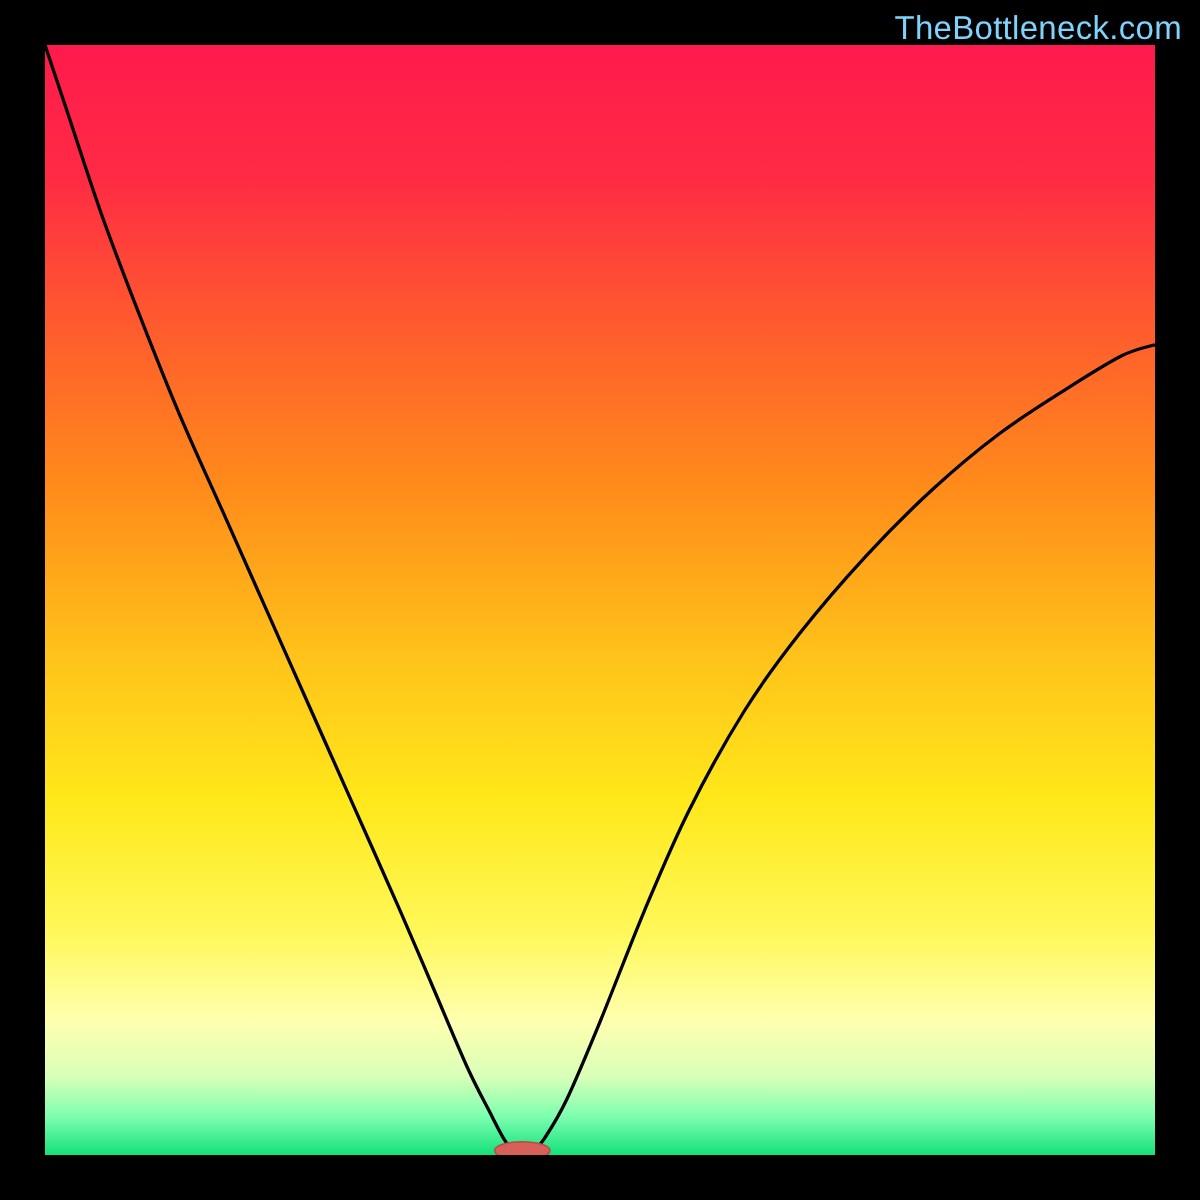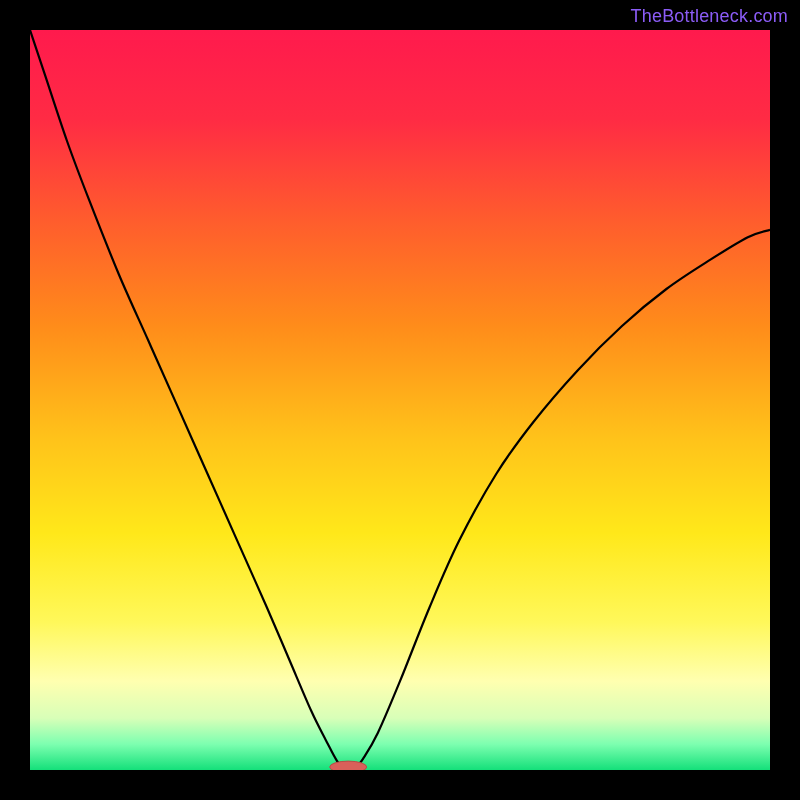--- a/index.html
+++ b/index.html
@@ -15,22 +15,22 @@
     left: 30px;
     top: 30px;
     width: 740px;
     height: 740px;
   }
   .watermark {
     position: absolute;
     top: 6px;
     right: 12px;
     font-family: Arial, Helvetica, sans-serif;
-    font-size: 18px;
-    color: #8b5cf6;
+    font-size: 22px;
+    color: #7dd3fc;
     letter-spacing: 0.2px;
   }
 </style>
 </head>
 <body>
 
 <div class="frame">
   <svg id="chart-svg" width="740" height="740" viewBox="0 0 740 740">
     <defs>
       <linearGradient id="bgGrad" x1="0" y1="0" x2="0" y2="1">

